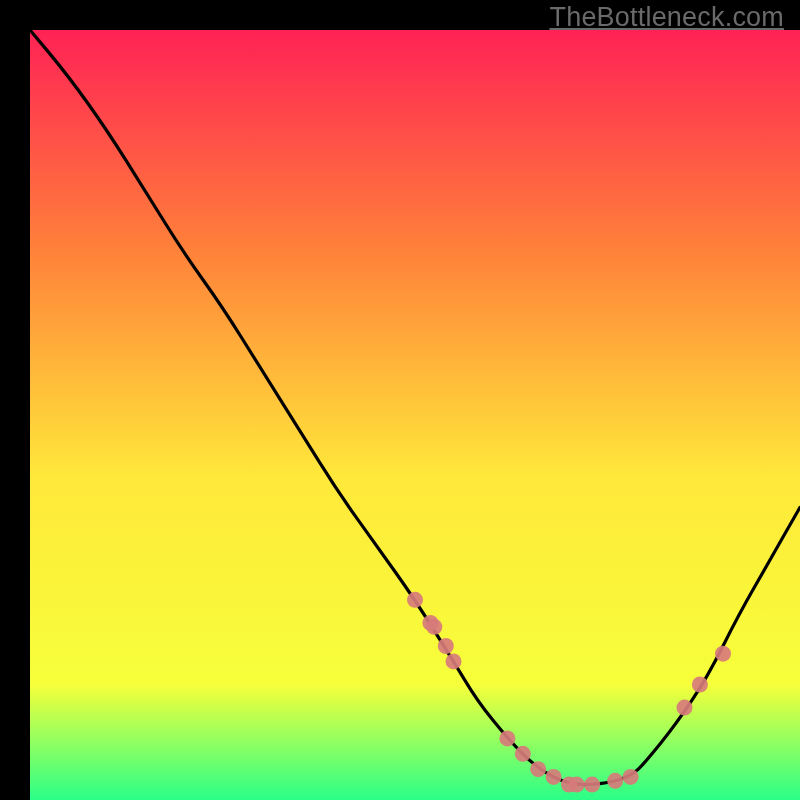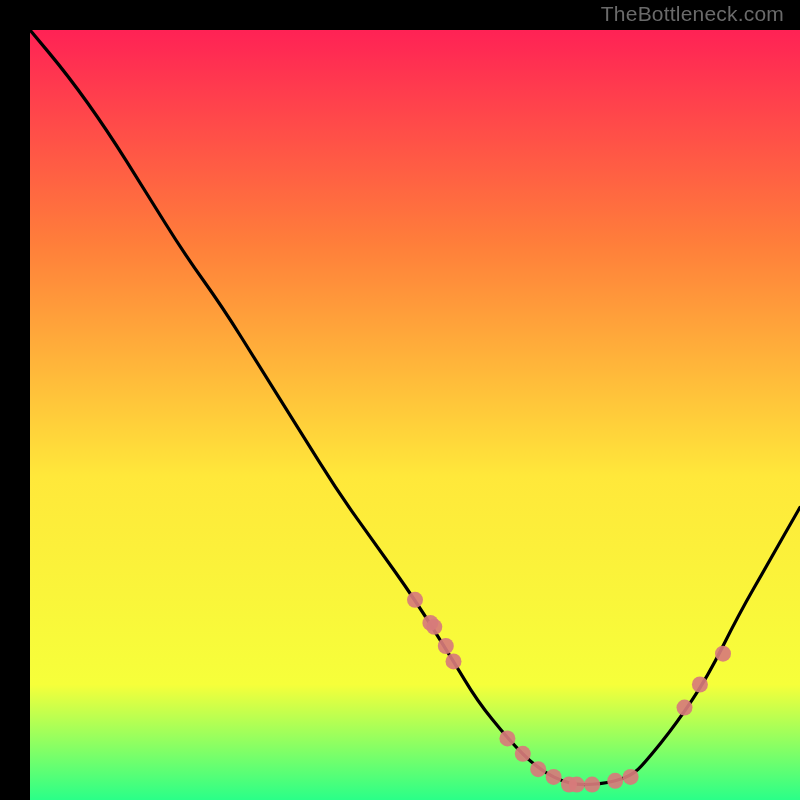--- a/index.html
+++ b/index.html
@@ -25,23 +25,24 @@
     top: 15px;
     width: 770px;
     height: 770px;
     overflow: hidden;
   }
   .watermark {
     position: absolute;
     top: 2px;
     right: 16px;
     color: #6a6a6a;
-    font-size: 21px;
+    font-size: 27px;
     font-weight: 500;
     letter-spacing: 0.2px;
+    text-decoration: underline;
   }
   svg {
     display: block;
   }
 </style>
 </head>
 <body>
 
 <div class="frame">
   <div class="plot-area">

